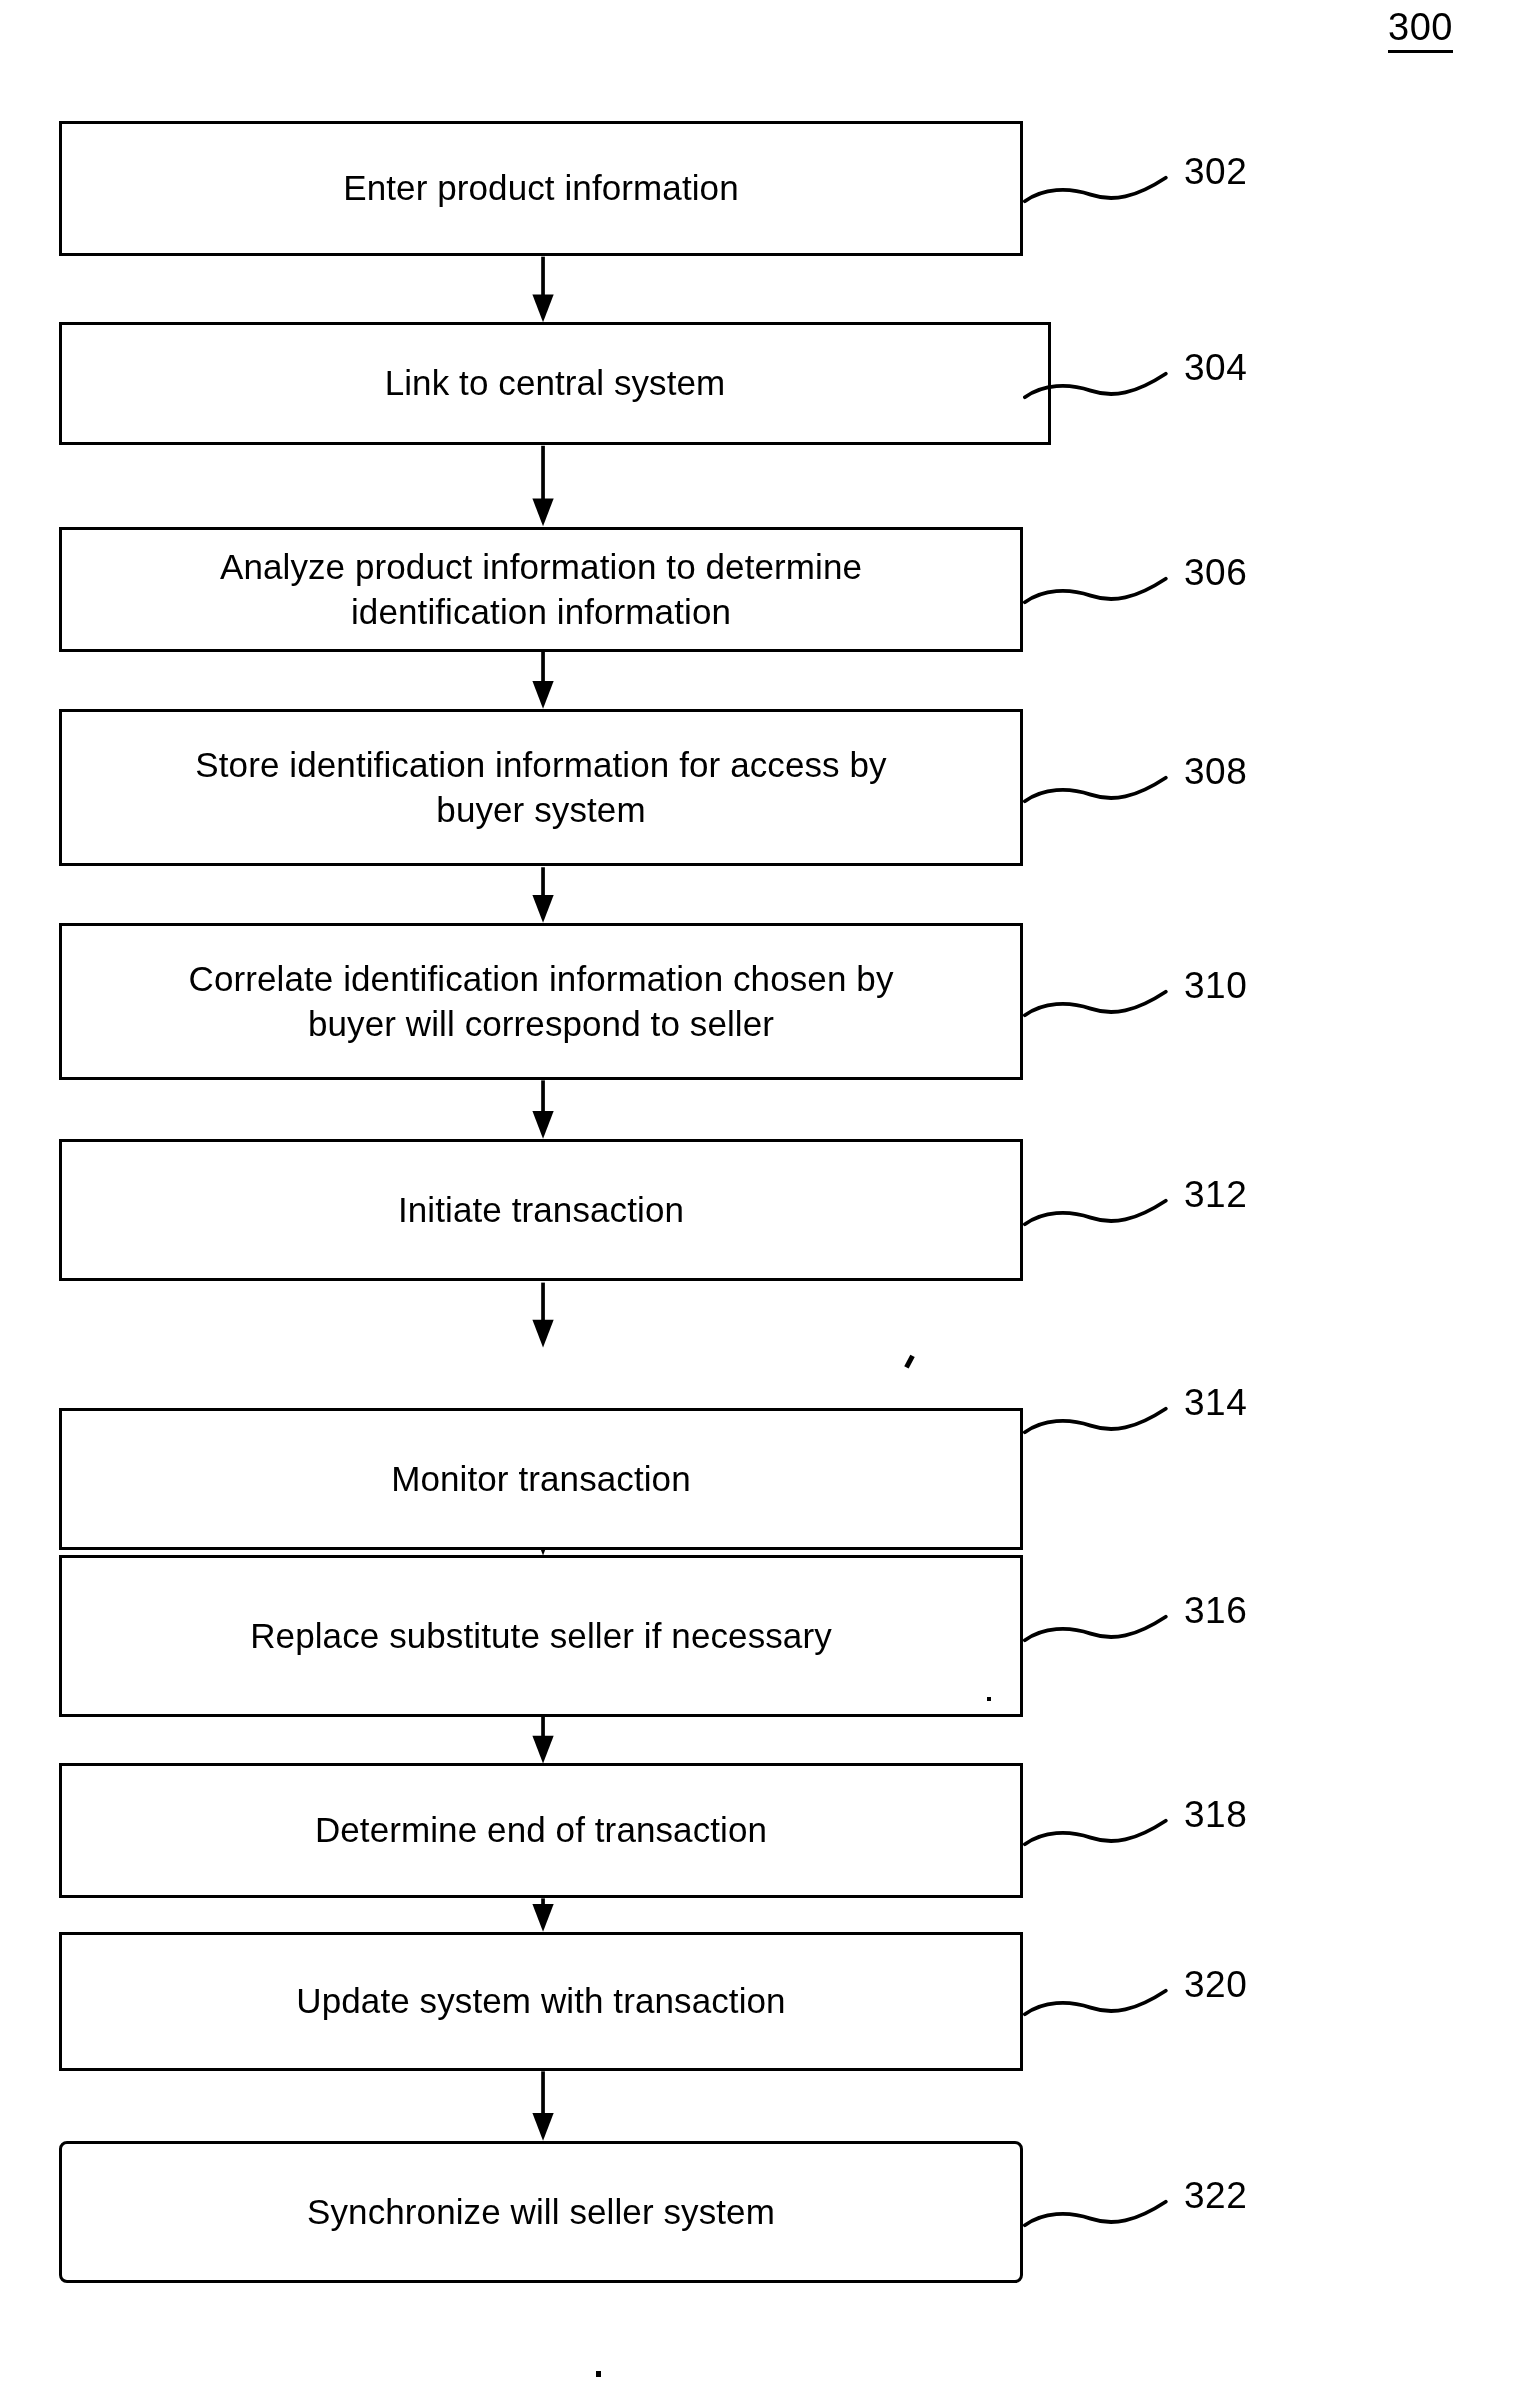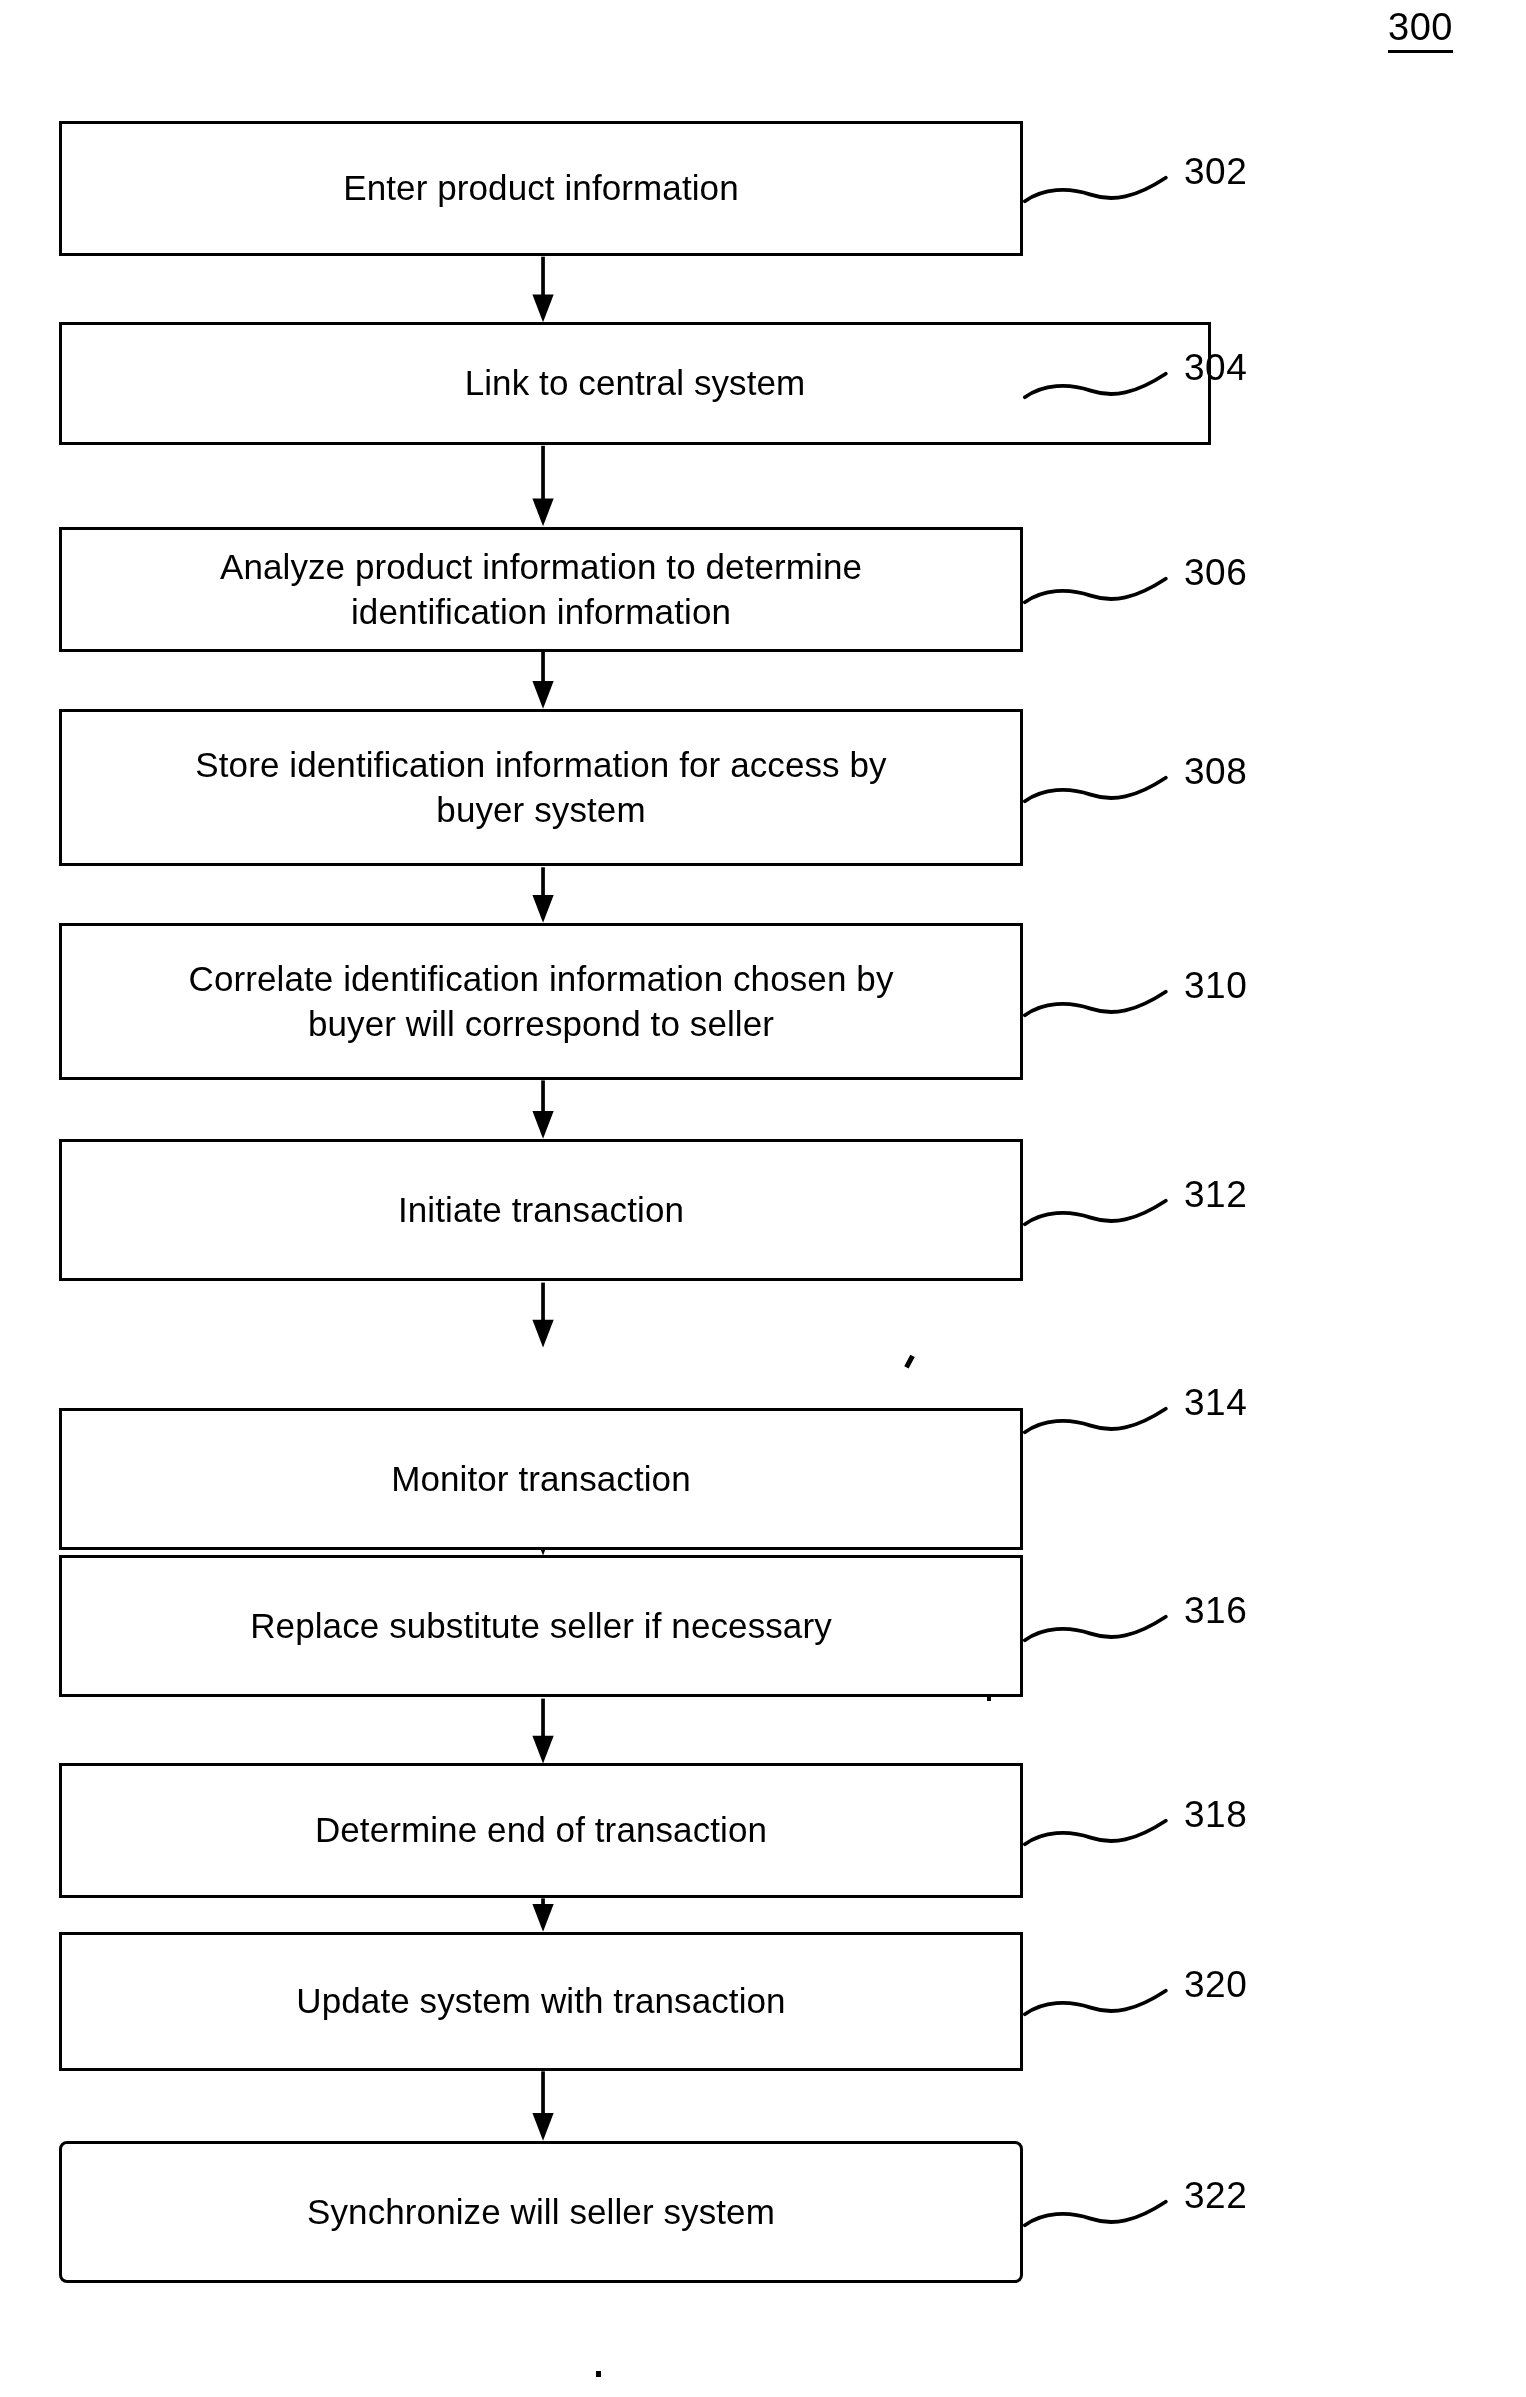--- a/index.html
+++ b/index.html
@@ -164,21 +164,21 @@
       </div>
       <div class="flow-box" style="left: 59px; top: 121px; width: 964px; height: 135px;">
         <div class="box-label">Enter product information</div>
       </div>
       <div class="callout" style="top: 156px;">
         <svg class="squiggle" width="155" height="66" viewBox="0 0 165 70">
           <path d="M2,48 C22,34 48,33 72,41 C96,49 120,44 152,23" fill="none" stroke="#000" stroke-width="4" stroke-linecap="round"></path>
         </svg>
         <span class="ref-number">302</span>
       </div>
-      <div class="flow-box" style="left: 59px; top: 322px; width: 1152px; height: 123px;">
+      <div class="flow-box" style="left: 59px; top: 322px; width: 992px; height: 123px;">
         <div class="box-label">Link to central system</div>
       </div>
       <div class="callout" style="top: 352px;">
         <svg class="squiggle" width="155" height="66" viewBox="0 0 165 70">
           <path d="M2,48 C22,34 48,33 72,41 C96,49 120,44 152,23" fill="none" stroke="#000" stroke-width="4" stroke-linecap="round"></path>
         </svg>
         <span class="ref-number">304</span>
       </div>
       <div class="flow-box" style="left: 59px; top: 527px; width: 964px; height: 125px;">
         <div class="box-label">Analyze product information to determine
@@ -221,21 +221,21 @@
       </div>
       <div class="flow-box" style="left: 59px; top: 1408px; width: 964px; height: 142px;">
         <div class="box-label">Monitor transaction</div>
       </div>
       <div class="callout" style="top: 1387px;">
         <svg class="squiggle" width="155" height="66" viewBox="0 0 165 70">
           <path d="M2,48 C22,34 48,33 72,41 C96,49 120,44 152,23" fill="none" stroke="#000" stroke-width="4" stroke-linecap="round"></path>
         </svg>
         <span class="ref-number">314</span>
       </div>
-      <div class="flow-box" style="left: 59px; top: 1555px; width: 964px; height: 142px;">
+      <div class="flow-box" style="left: 59px; top: 1555px; width: 964px; height: 162px;">
         <div class="box-label">Replace substitute seller if necessary</div>
       </div>
       <div class="callout" style="top: 1595px;">
         <svg class="squiggle" width="155" height="66" viewBox="0 0 165 70">
           <path d="M2,48 C22,34 48,33 72,41 C96,49 120,44 152,23" fill="none" stroke="#000" stroke-width="4" stroke-linecap="round"></path>
         </svg>
         <span class="ref-number">316</span>
       </div>
       <div class="flow-box" style="left: 59px; top: 1763px; width: 964px; height: 135px;">
         <div class="box-label">Determine end of transaction</div>

